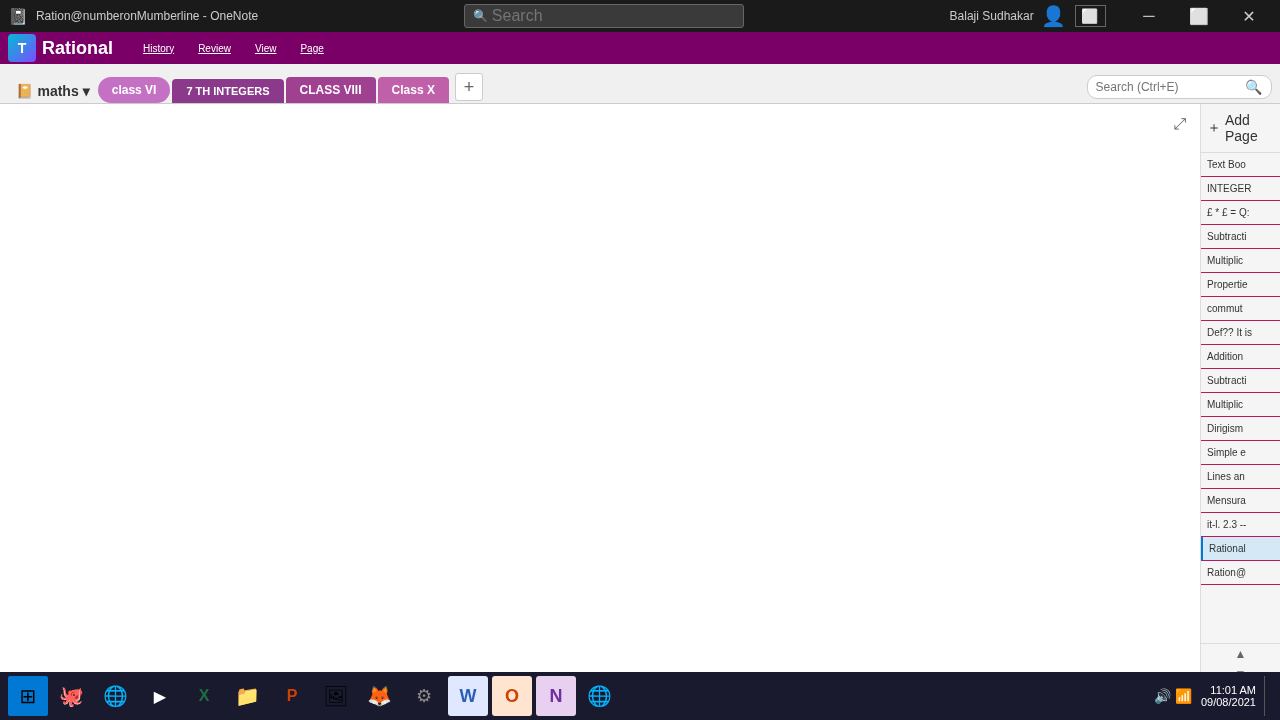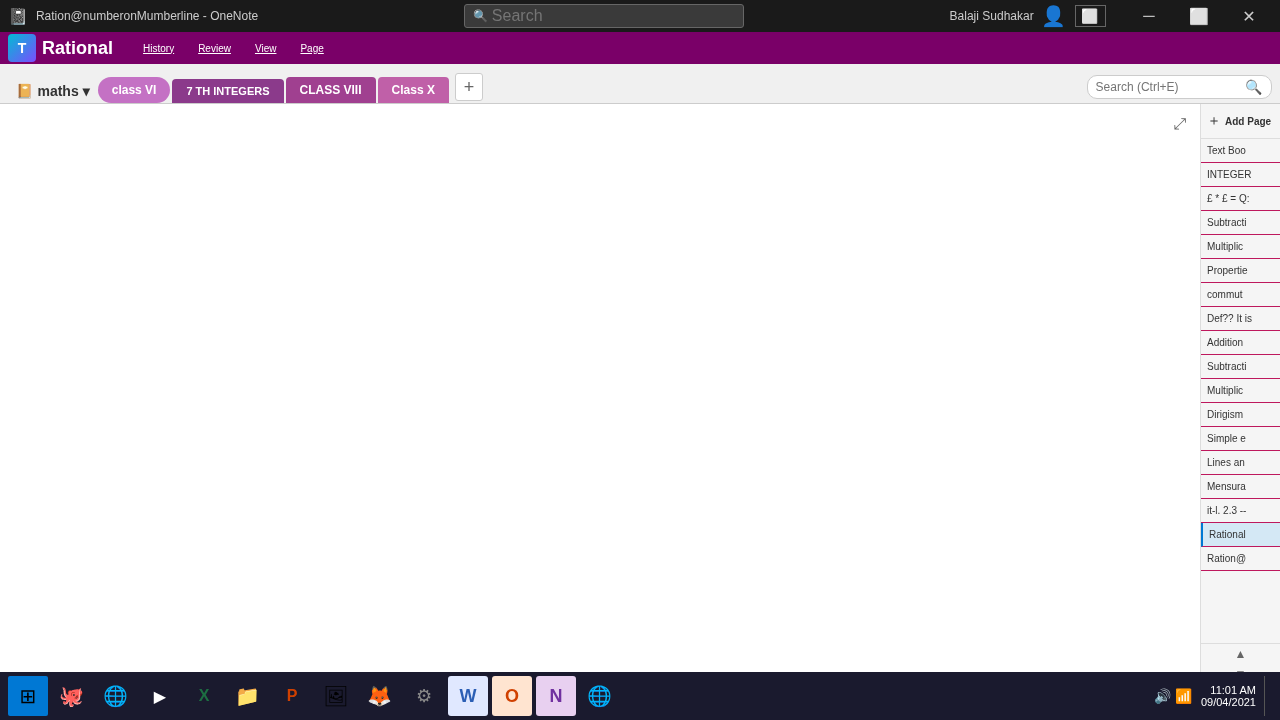--- a/index.html
+++ b/index.html
@@ -365,21 +365,21 @@
 <div class="main-area">
 
   <div class="page-canvas">
     <div class="expand-icon">⤢</div>
 
   </div>
 
   <div class="pages-panel">
     <div class="add-page-btn">
       <span style="font-size:14px;">＋</span>
-      <span style="font-size:10px;font-weight:bold;">Add Page</span>
+      <span style="font-size:14px;">Add Page</span>
     </div>
     <div class="pages-list">
       <div class="page-item"><span>Text Boo</span></div>
       <div class="page-item"><span>INTEGER</span></div>
       <div class="page-item"><span>£ * £ = Q:</span></div>
       <div class="page-item"><span>Subtracti</span></div>
       <div class="page-item"><span>Multiplic</span></div>
       <div class="page-item"><span>Propertie</span></div>
       <div class="page-item"><span>commut</span></div>
       <div class="page-item"><span>Def?? It is</span></div>
@@ -423,17 +423,17 @@
   <div class="taskbar-icon" style="color:#888;font-size:18px;">⚙</div>
   <div class="taskbar-icon" style="color:#2b5eb5;font-weight:bold;font-size:18px;background:#e0e8ff;border-radius:3px;">W</div>
   <div class="taskbar-icon" style="color:#d04000;font-weight:bold;font-size:18px;background:#ffe4d0;border-radius:3px;">O</div>
   <div class="taskbar-icon active" style="color:#7030a0;font-weight:bold;font-size:18px;background:#e8d0f0;border-radius:3px;">N</div>
   <div class="taskbar-icon">🌐</div>
 
   <div class="taskbar-right">
     <span style="font-size:14px;">🔊 📶</span>
     <div class="taskbar-time">
       <div>11:01 AM</div>
-      <div>09/04/2021</div>
+      <div>09/08/2021</div>
     </div>
     <span style="width:8px;height:40px;border-left:1px solid #555;cursor:pointer;"></span>
   </div>
 </div>
 
 </body></html>

